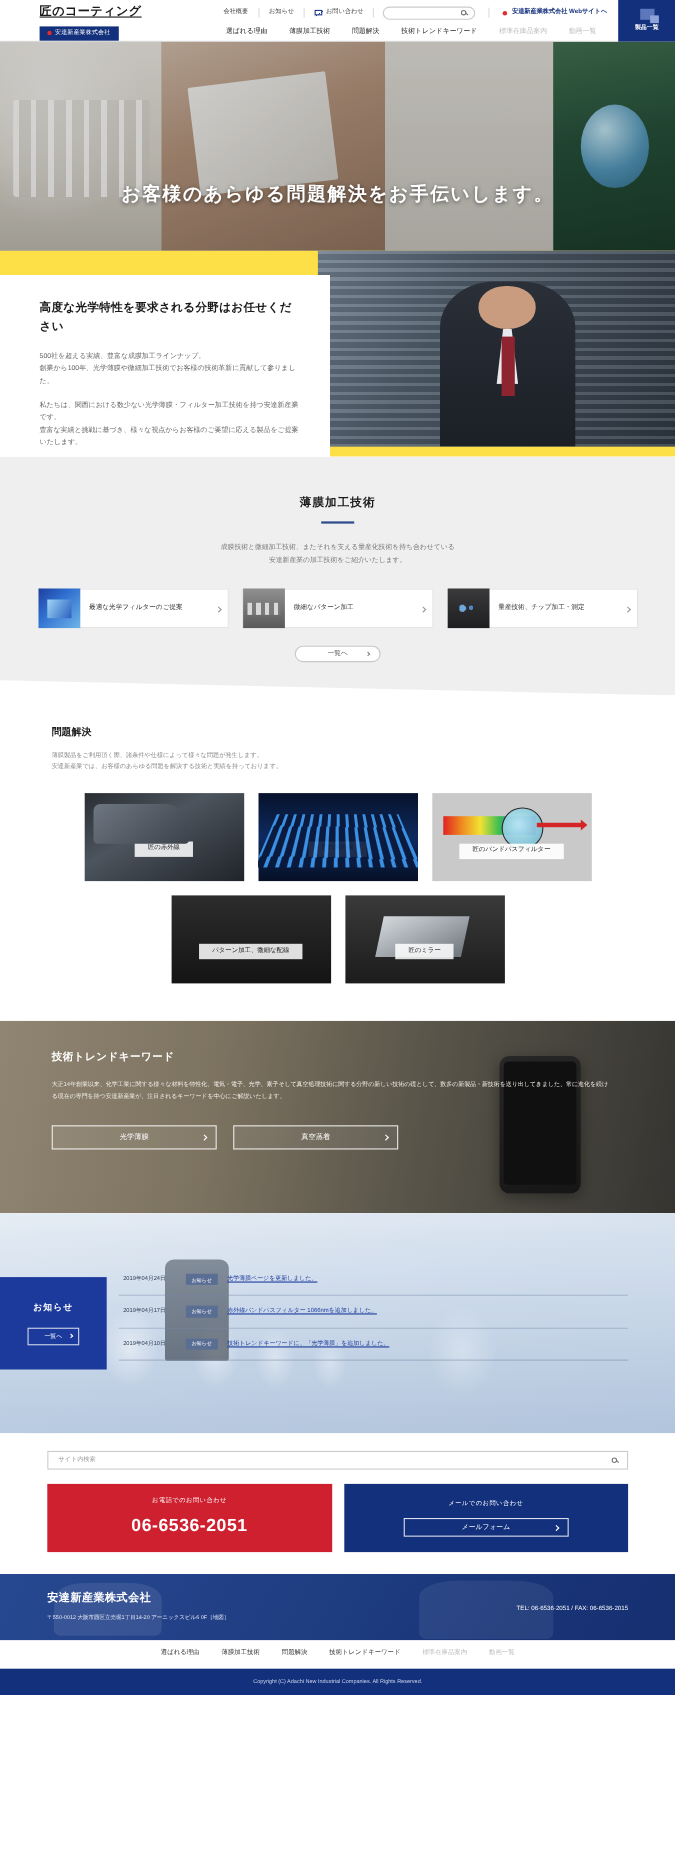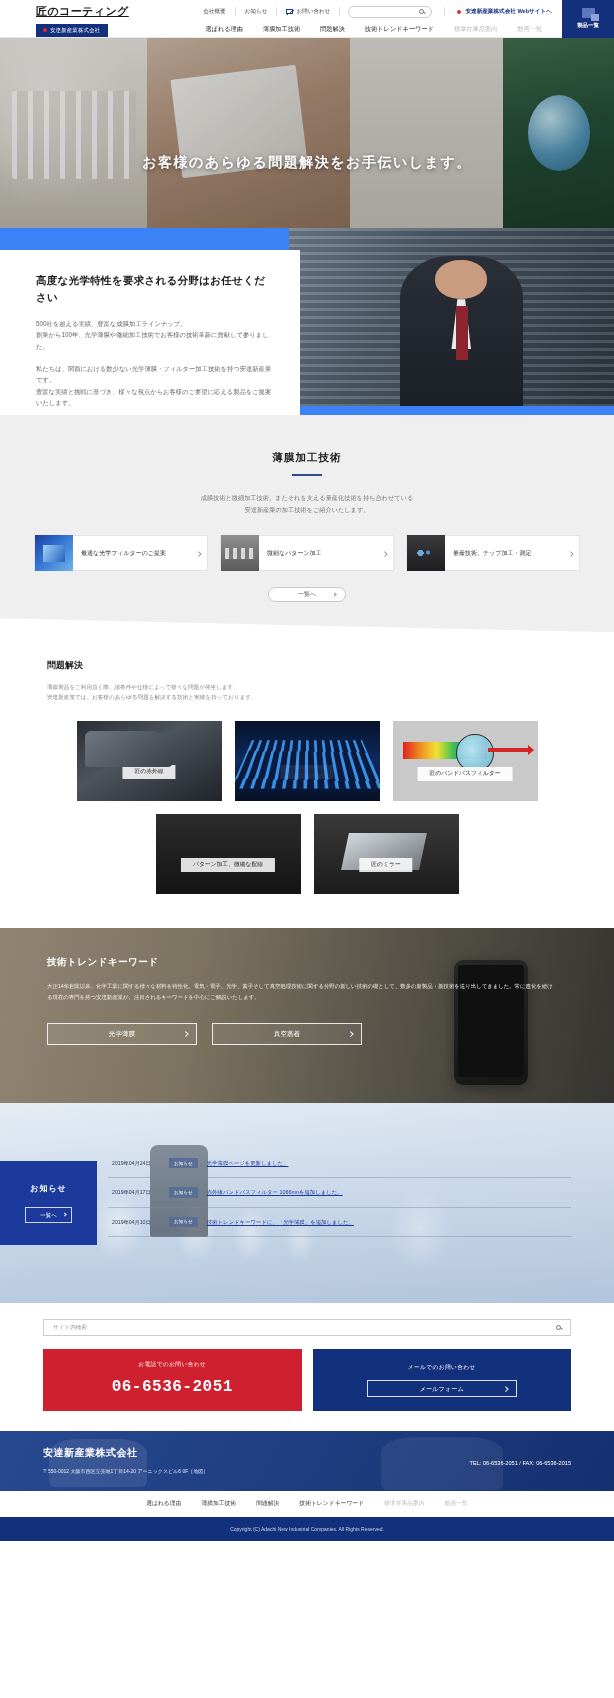--- a/index.html
+++ b/index.html
@@ -49,24 +49,24 @@
   .hero-p2 { width:33%; background:linear-gradient(160deg,#cfb9a6 0%,#b08f77 40%,#8c6e58 100%); position:relative; }
   .hero-p2:after{ content:""; position:absolute; left:14%; top:18%; width:62%; height:52%; background:linear-gradient(150deg,#f2f0ec,#cfccc6); border-radius:2px; transform:rotate(-7deg); }
   .hero-p3 { width:25%; background:linear-gradient(180deg,#dedbd4,#c3c0b8); position:relative; }
   .hero-p4 { width:18%; background:linear-gradient(170deg,#3c6b4a 0%,#1f4a33 45%,#143522 100%); position:relative; }
   .hero-p4:after{ content:""; position:absolute; left:22%; top:30%; width:56%; height:40%; border-radius:50%;
      background:radial-gradient(circle at 35% 30%, #bfe3ef, #4d92b5 55%, #2b6886 100%); }
   .hero-overlay { position:absolute; inset:0; background:rgba(40,40,40,.18); }
   .hero-txt { position:absolute; left:0; right:0; top:108px; text-align:center; color:#fff;
      text-shadow:0 1px 4px rgba(0,0,0,.55); }
   .hero-l1 { font-size:13px; font-weight:bold; letter-spacing:1.5px; }
-  .hero-l2 { font-size:14px; font-weight:bold; letter-spacing:1.5px; margin-top:5px;text-align:center; }
-
-  
-  .about { position:relative; height:187px; background:#3b82f6; }
+  .hero-l2 { font-size:17px; font-weight:bold; letter-spacing:1.5px; margin-top:17px;text-align:center; }
+
+  
+  .about { position:relative; height:187px; background:#fde047; }
   .about-photo { position:absolute; right:0; top:0; width:325px; height:178px;
      background:linear-gradient(120deg,#6f7d8c 0%,#4e5b69 35%,#2d3640 100%); overflow:hidden; }
   .about-photo .blinds { position:absolute; inset:0; background:repeating-linear-gradient(180deg, rgba(255,255,255,.12) 0 3px, rgba(0,0,0,.10) 3px 8px); }
   .about-photo .person { position:absolute; left:34%; top:16%; width:38%; height:84%;
      background:linear-gradient(180deg,#2a2f38 0%,#1b1f26 100%); border-radius:40% 40% 0 0/28% 28% 0 0; }
   .about-photo .face { position:absolute; left:45%; top:18%; width:16%; height:22%; background:#c99c7f; border-radius:48%; }
   .about-photo .tie { position:absolute; left:51.5%; top:44%; width:3.5%; height:30%; background:#8e2430; }
   .about-photo .shirt{ position:absolute; left:47%; top:40%; width:12%; height:28%; background:#e8e9ec; clip-path:polygon(40% 0,60% 0,75% 100%,25% 100%); }
   .about-inner { position:absolute; left:0; top:22px; width:300px; background:#fff; padding:22px 26px 18px 36px; }
   .about-h { font-size:10.5px; font-weight:bold; color:#1a1a1a; letter-spacing:.3px; }
@@ -174,21 +174,21 @@
 
   
   .contact { background:#fff; padding:16px 43px 20px; }
   .site-search { height:17px; border:1px solid #ccc; display:flex; align-items:center; padding:0 9px; justify-content:space-between; }
   .site-search span { font-size:5.6px; color:#999; }
   .cta-row { display:flex; gap:11px; margin-top:13px; }
   .cta { flex:1; height:62px; display:flex; flex-direction:column; align-items:center; justify-content:center; color:#fff; }
   .cta-red { background:#cf2030; }
   .cta-blue { background:#13307d; }
   .cta .lbl { font-size:5.6px; letter-spacing:.5px; }
-  .cta .tel { font-size:16px; font-weight:bold; margin-top:6px; letter-spacing:.5px;font-family:Liberation Mono, monospace; }
+  .cta .tel { font-size:16px; font-weight:bold; margin-top:6px; letter-spacing:.5px; }
   .cta .formbtn { margin-top:9px; width:150px; height:17px; border:1px solid rgba(255,255,255,.85); font-size:6.2px;
      display:flex; align-items:center; justify-content:center; position:relative; }
   .cta .formbtn .ar6 { position:absolute; right:8px; width:3.5px; height:3.5px; border-top:1px solid #fff; border-right:1px solid #fff; transform:rotate(45deg); }
 
   
   .foot-main { position:relative; height:60px; overflow:hidden; background:#13307d; }
   .foot-photo { position:absolute; inset:0; background:linear-gradient(120deg,#2a4c93,#16306f); opacity:.92; }
   .foot-photo .p1{ position:absolute; left:8%; top:14%; width:16%; height:80%; background:rgba(255,255,255,.10); border-radius:30% 30% 6px 6px; }
   .foot-photo .p2{ position:absolute; left:62%; top:10%; width:20%; height:88%; background:rgba(255,255,255,.08); border-radius:28% 28% 6px 6px; }
   .foot-inner { position:relative; padding:14px 43px 0; color:#fff; display:flex; justify-content:space-between; align-items:flex-start; }

